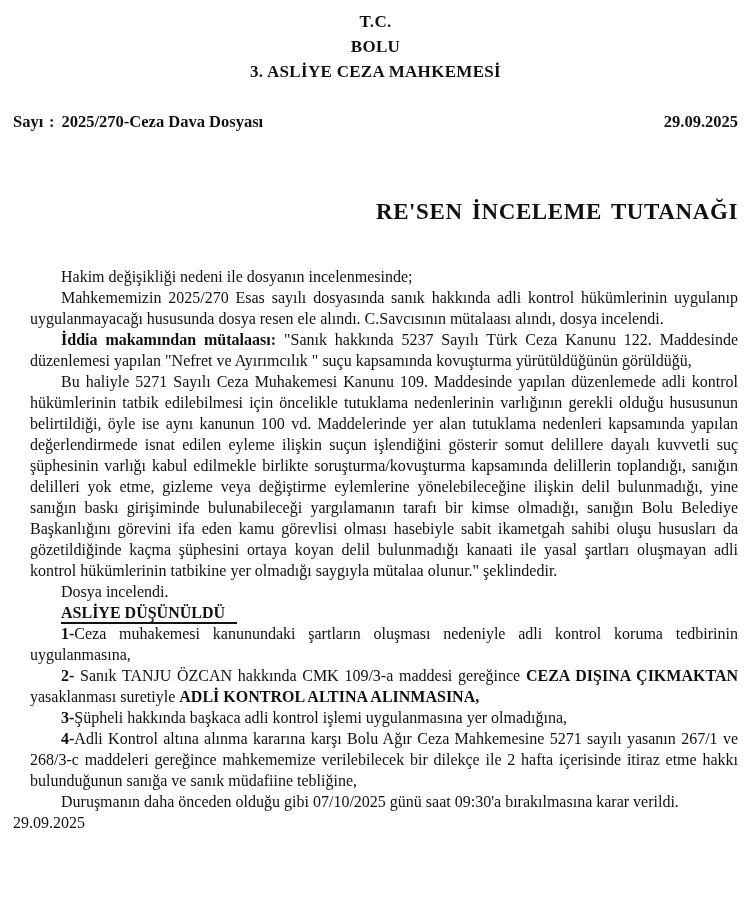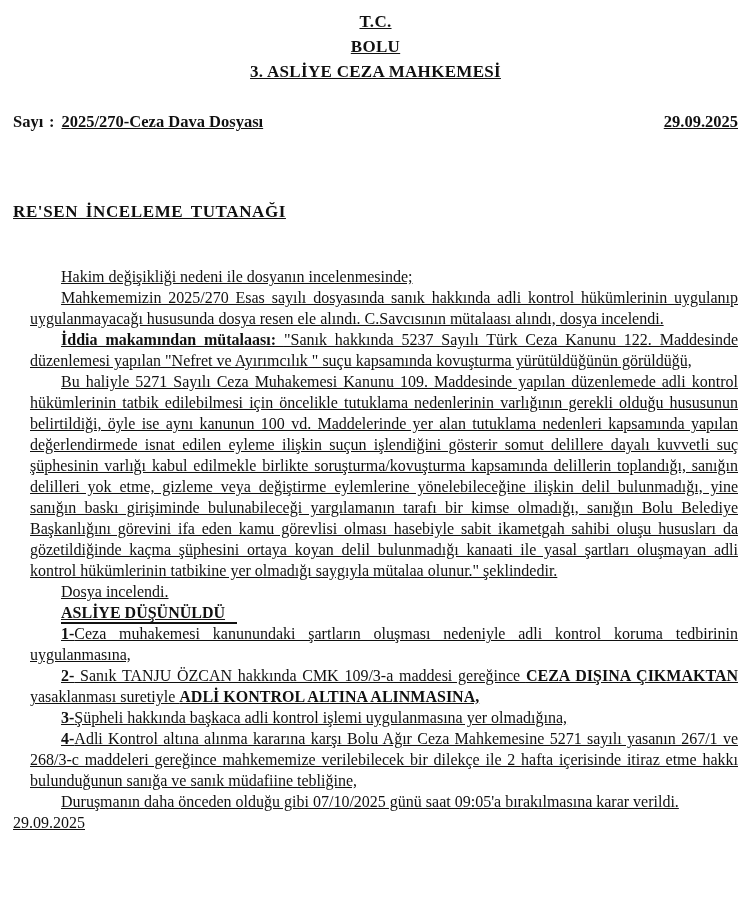--- a/index.html
+++ b/index.html
@@ -12,21 +12,20 @@
     width: 750px;
     height: 906px;
     box-sizing: border-box;
     background: #ffffff;
     color: #111111;
     font-family: "Liberation Serif", "DejaVu Serif", serif;
     font-size: 16px;
     line-height: 21px;
     padding: 9px 12px 0 13px;
     overflow: hidden;
-    text-decoration: underline;
   }
   .doc-header {
     text-align: center;
     font-weight: bold;
     font-size: 17px;
     line-height: 25px;
     letter-spacing: 0.3px;
   }
   .ref-row {
     margin-top: 27px;
@@ -39,23 +38,23 @@
   .ref-label {
     display: inline-block;
     min-width: 36px;
   }
   .ref-sep {
     display: inline-block;
     margin-right: 7px;
   }
   .doc-title {
     margin-top: 68px;
-    text-align: left;
+    text-align: right;
     font-weight: bold;
-    font-size: 17px;
+    font-size: 23px;
     line-height: 24px;
     letter-spacing: 0.6px;
     word-spacing: 3px;
   }
   .doc-body {
     margin-top: 42px;
   }
   .para {
     margin: 0;
     text-align: justify;
@@ -99,17 +98,17 @@
       <p class="para indent"><span>Hakim değişikliği nedeni ile dosyanın incelenmesinde;</span></p>
       <p class="para indent"><span>Mahkememizin 2025/270 Esas sayılı dosyasında sanık hakkında adli kontrol hükümlerinin uygulanıp uygulanmayacağı hususunda dosya resen ele alındı. C.Savcısının mütalaası alındı, dosya incelendi.</span></p>
       <p class="para indent"><span class="b">İddia makamından mütalaası: </span><span>"Sanık hakkında 5237 Sayılı Türk Ceza Kanunu 122. Maddesinde düzenlemesi yapılan "Nefret ve Ayırımcılık " suçu kapsamında kovuşturma yürütüldüğünün görüldüğü,</span></p>
       <p class="para indent"><span>Bu haliyle 5271 Sayılı Ceza Muhakemesi Kanunu 109. Maddesinde yapılan düzenlemede adli kontrol hükümlerinin tatbik edilebilmesi için öncelikle tutuklama nedenlerinin varlığının gerekli olduğu hususunun belirtildiği, öyle ise aynı kanunun 100 vd. Maddelerinde yer alan tutuklama nedenleri kapsamında yapılan değerlendirmede isnat edilen eyleme ilişkin suçun işlendiğini gösterir somut delillere dayalı kuvvetli suç şüphesinin varlığı kabul edilmekle birlikte soruşturma/kovuşturma kapsamında delillerin toplandığı, sanığın delilleri yok etme, gizleme veya değiştirme eylemlerine yönelebileceğine ilişkin delil bulunmadığı, yine sanığın baskı girişiminde bulunabileceği yargılamanın tarafı bir kimse olmadığı, sanığın Bolu Belediye Başkanlığını görevini ifa eden kamu görevlisi olması hasebiyle sabit ikametgah sahibi oluşu hususları da gözetildiğinde kaçma şüphesini ortaya koyan delil bulunmadığı kanaati ile yasal şartları oluşmayan adli kontrol hükümlerinin tatbikine yer olmadığı saygıyla mütalaa olunur." şeklindedir.</span></p>
       <p class="para indent"><span>Dosya incelendi.</span></p>
       <p class="para indent"><span class="b u">ASLİYE DÜŞÜNÜLDÜ</span></p>
       <p class="para indent"><span class="b">1-</span><span>Ceza muhakemesi kanunundaki şartların oluşması nedeniyle adli kontrol koruma tedbirinin uygulanmasına,</span></p>
       <p class="para indent"><span class="b">2-</span><span> Sanık TANJU ÖZCAN hakkında CMK 109/3-a maddesi gereğince </span><span class="b">CEZA DIŞINA ÇIKMAKTAN</span><span> yasaklanması suretiyle </span><span class="b">ADLİ KONTROL ALTINA ALINMASINA,</span></p>
       <p class="para indent"><span class="b">3-</span><span>Şüpheli hakkında başkaca adli kontrol işlemi uygulanmasına yer olmadığına,</span></p>
       <p class="para indent"><span class="b">4-</span><span>Adli Kontrol altına alınma kararına karşı Bolu Ağır Ceza Mahkemesine 5271 sayılı yasanın 267/1 ve 268/3-c maddeleri gereğince mahkememize verilebilecek bir dilekçe ile 2 hafta içerisinde itiraz etme hakkı bulunduğunun sanığa ve sanık müdafiine tebliğine,</span></p>
-      <p class="para indent"><span>Duruşmanın daha önceden olduğu gibi 07/10/2025 günü saat 09:05'a bırakılmasına karar verildi.</span></p>
+      <p class="para indent"><span>Duruşmanın daha önceden olduğu gibi 07/10/2025 günü saat 09:30'a bırakılmasına karar verildi.</span></p>
       <p class="para left"><span>29.09.2025</span></p>
     </div>
 
 </div>
 
 </body></html>

